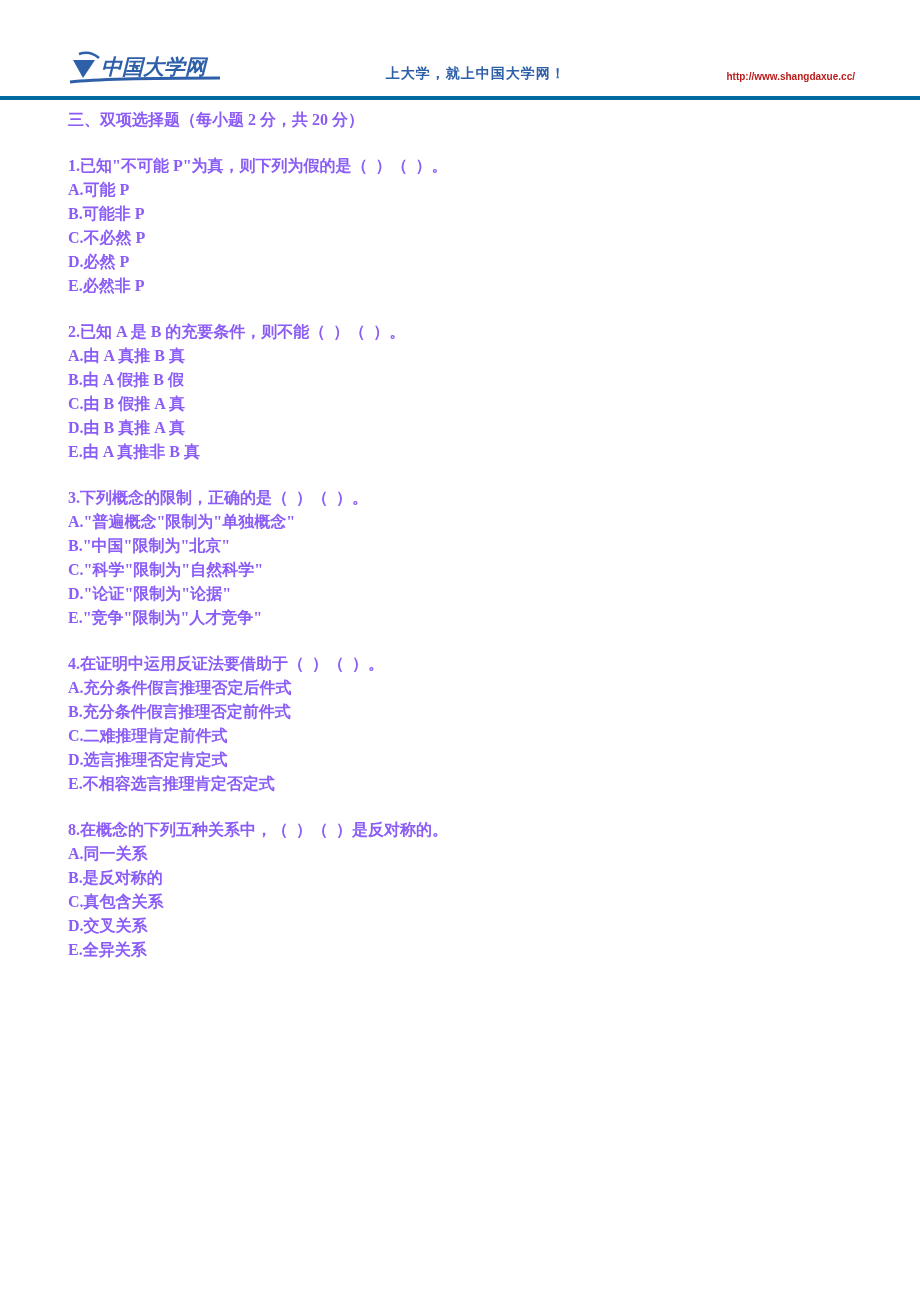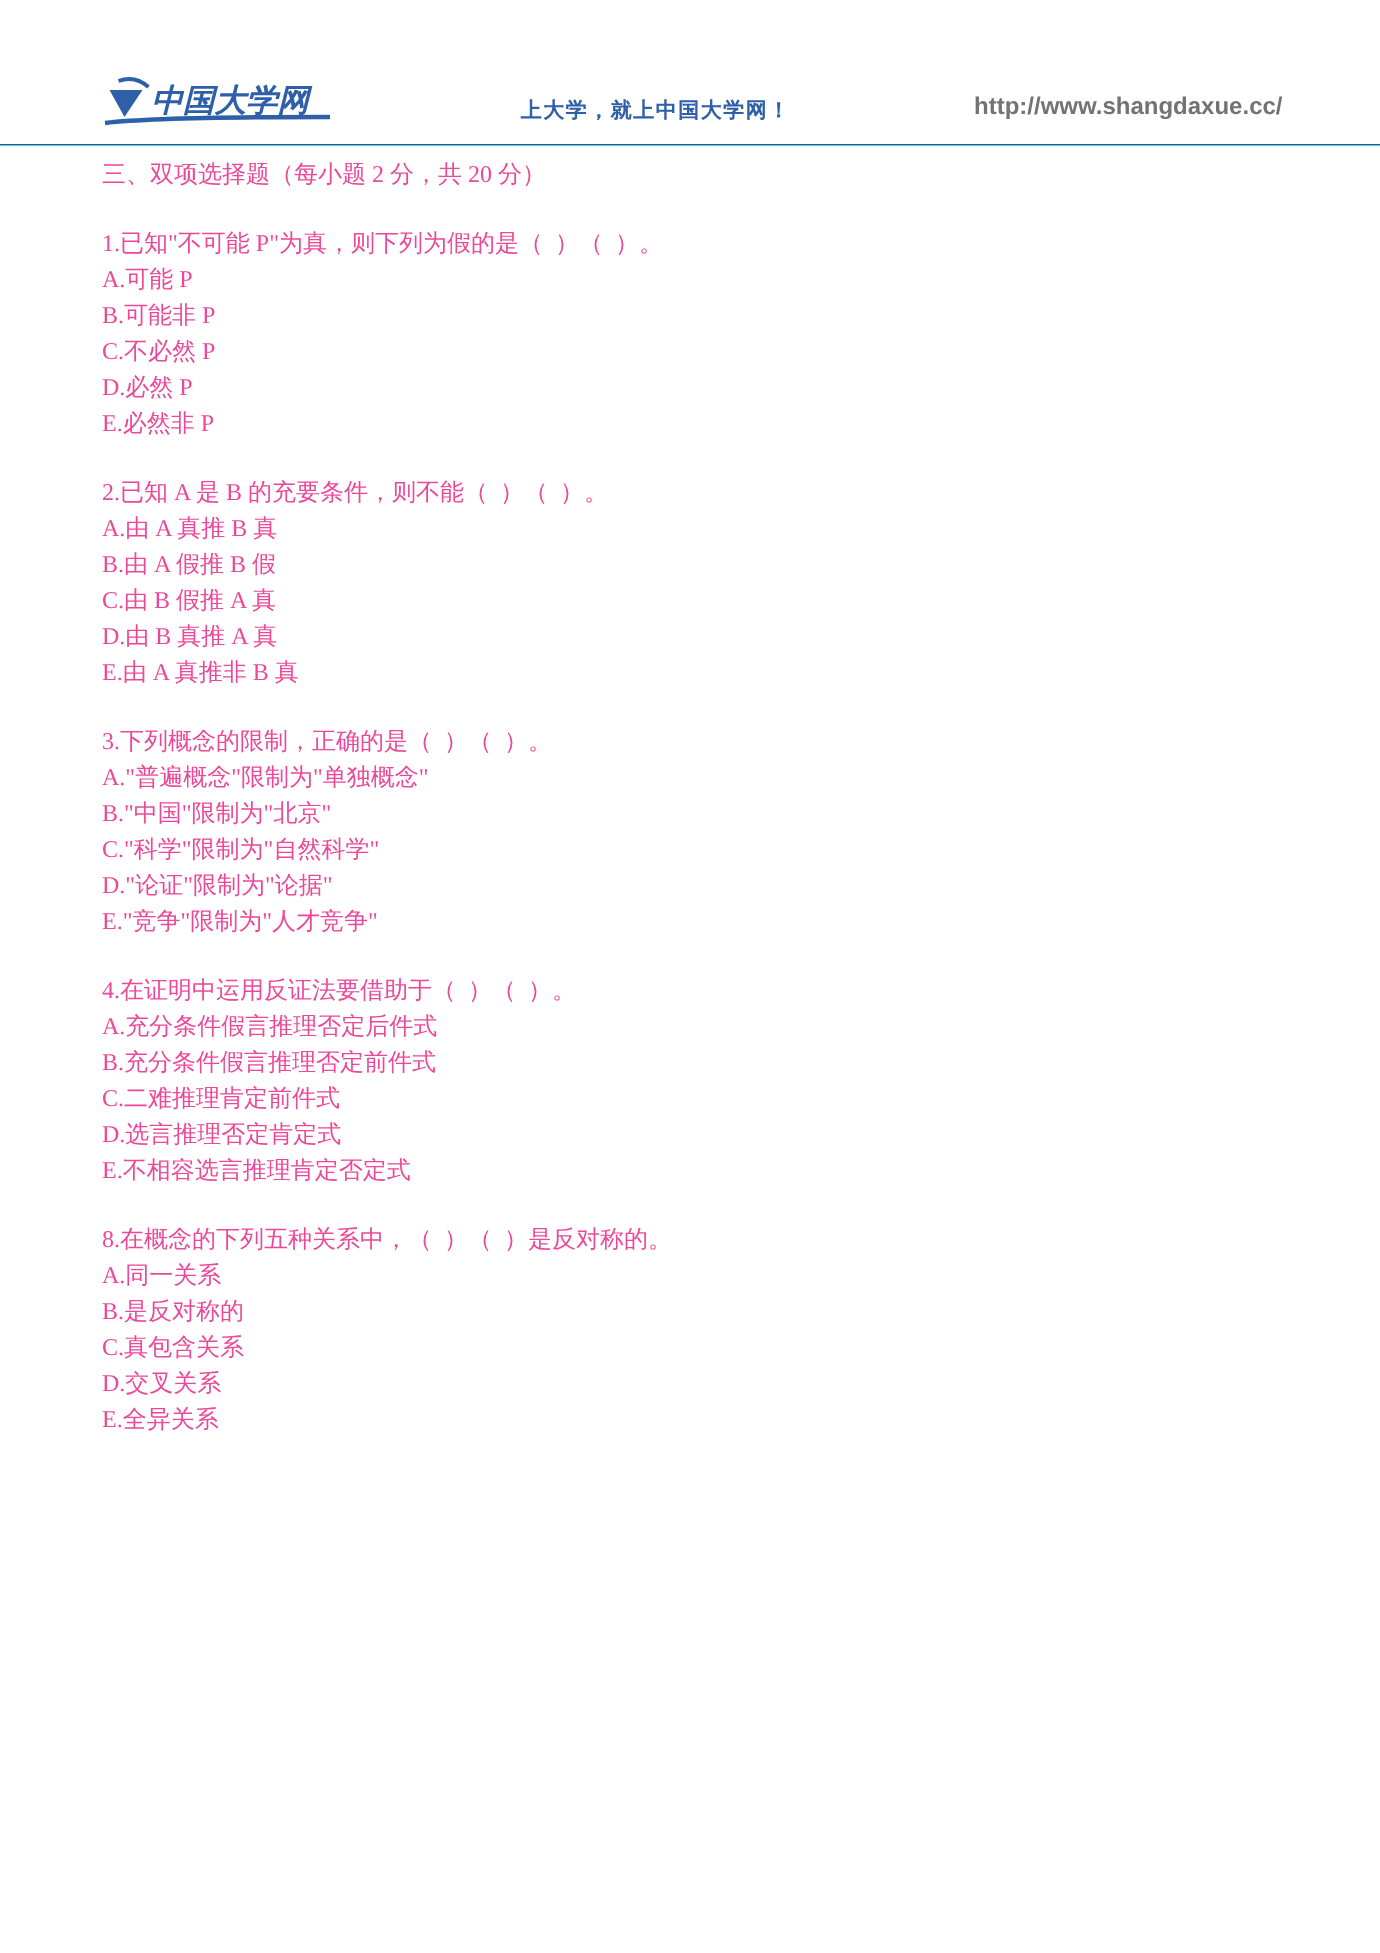--- a/index.html
+++ b/index.html
@@ -11,51 +11,52 @@
       font-size: 16px;
       color: #000;
       line-height: 1.5;
       position: relative;
     }
     .header {
       padding: 50px 65px 8px 65px;
       display: flex;
       align-items: flex-end;
       justify-content: space-between;
-      border-bottom: 1px solid #0369a1;
+      border-bottom: 4px solid #0369a1;
     }
     .logo-area {
       display: flex;
       flex-direction: column;
       flex: 0 0 auto;
     }
     .logo-svg {
       width: 160px;
       height: 38px;
     }
     .slogan {
       font-family: SimHei, "黑体", sans-serif;
       color: #2e5fa9;
       font-size: 14px;
       font-weight: bold;
       letter-spacing: 1px;
       flex: 0 0 auto;
       padding-bottom: 4px;
     }
     .url {
-      color: #737373;
+      color: #b91c1c;
       font-weight: bold;
-      font-size: 16px;
+      font-size: 10px;
       font-family: Arial, sans-serif;
       flex: 0 0 auto;
       padding-bottom: 4px;
     }
     .content {
       padding: 8px 72px 0 68px;
-      color: #ec4899;
+      color: #8b5cf6;
+      font-weight: bold;
     }
     .section-title {
       margin-bottom: 22px;
     }
     .question-block {
       margin-bottom: 22px;
     }
     .qline {
       white-space: pre;
     }

